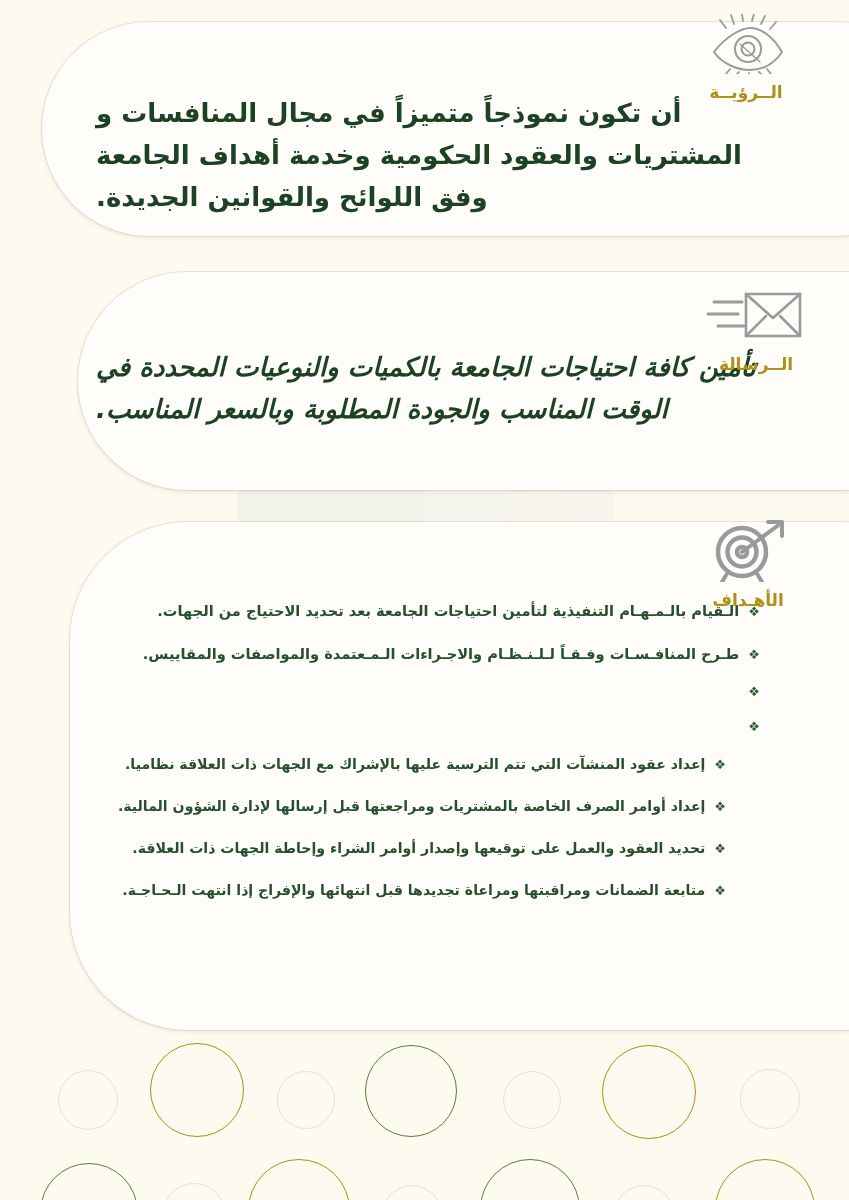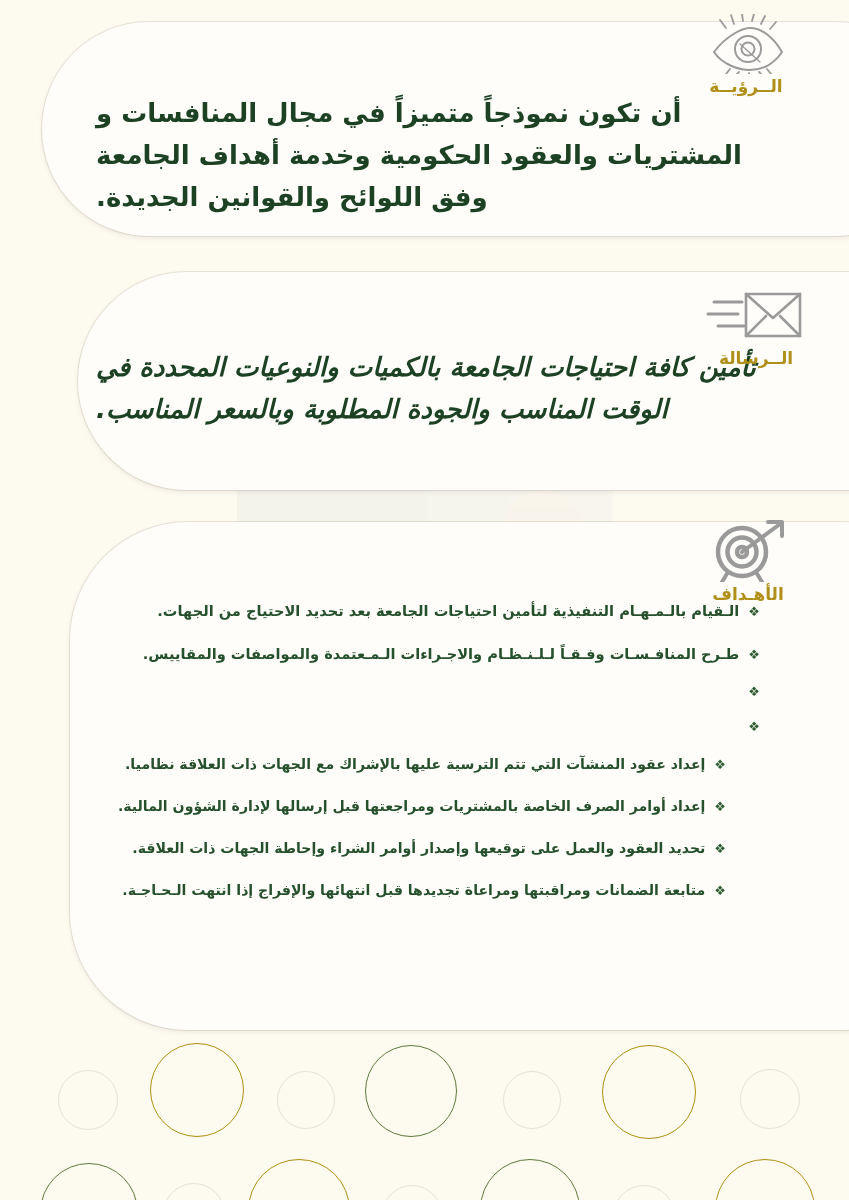--- a/index.html
+++ b/index.html
@@ -48,21 +48,21 @@
     text-align: center;
     width: 130px;
   }
   .section-head .icon-wrap {
     height: 62px;
     display: flex;
     align-items: flex-end;
     justify-content: center;
   }
   .section-head .label {
-    margin-top: 2px;
+    margin-top: 8px;
     font-size: 17px;
     font-weight: 700;
     color: #b09018;
     letter-spacing: 1px;
     white-space: nowrap;
   }
   #head-vision     { right: 38px;  top: 12px;  }
   #head-message    { right: 28px;  top: 284px; }
   #head-objectives { right: 36px;  top: 520px; }
 

